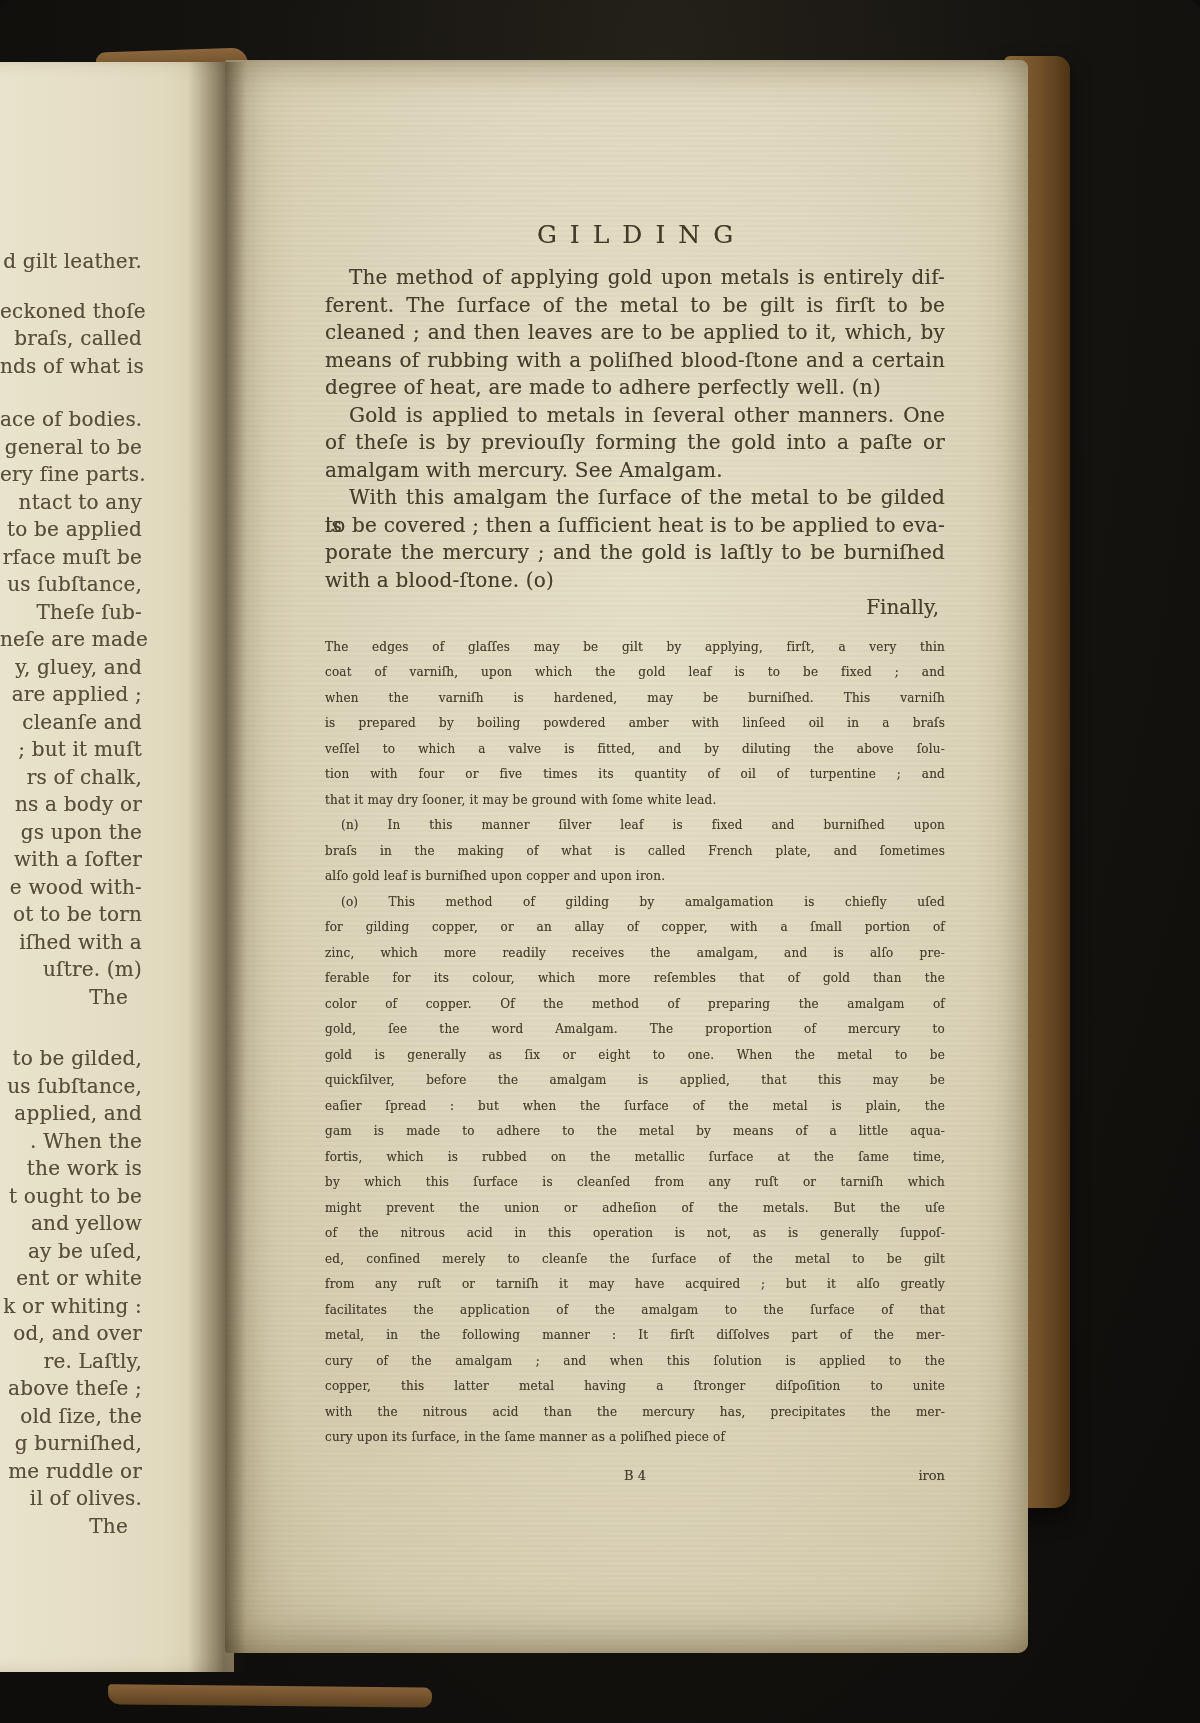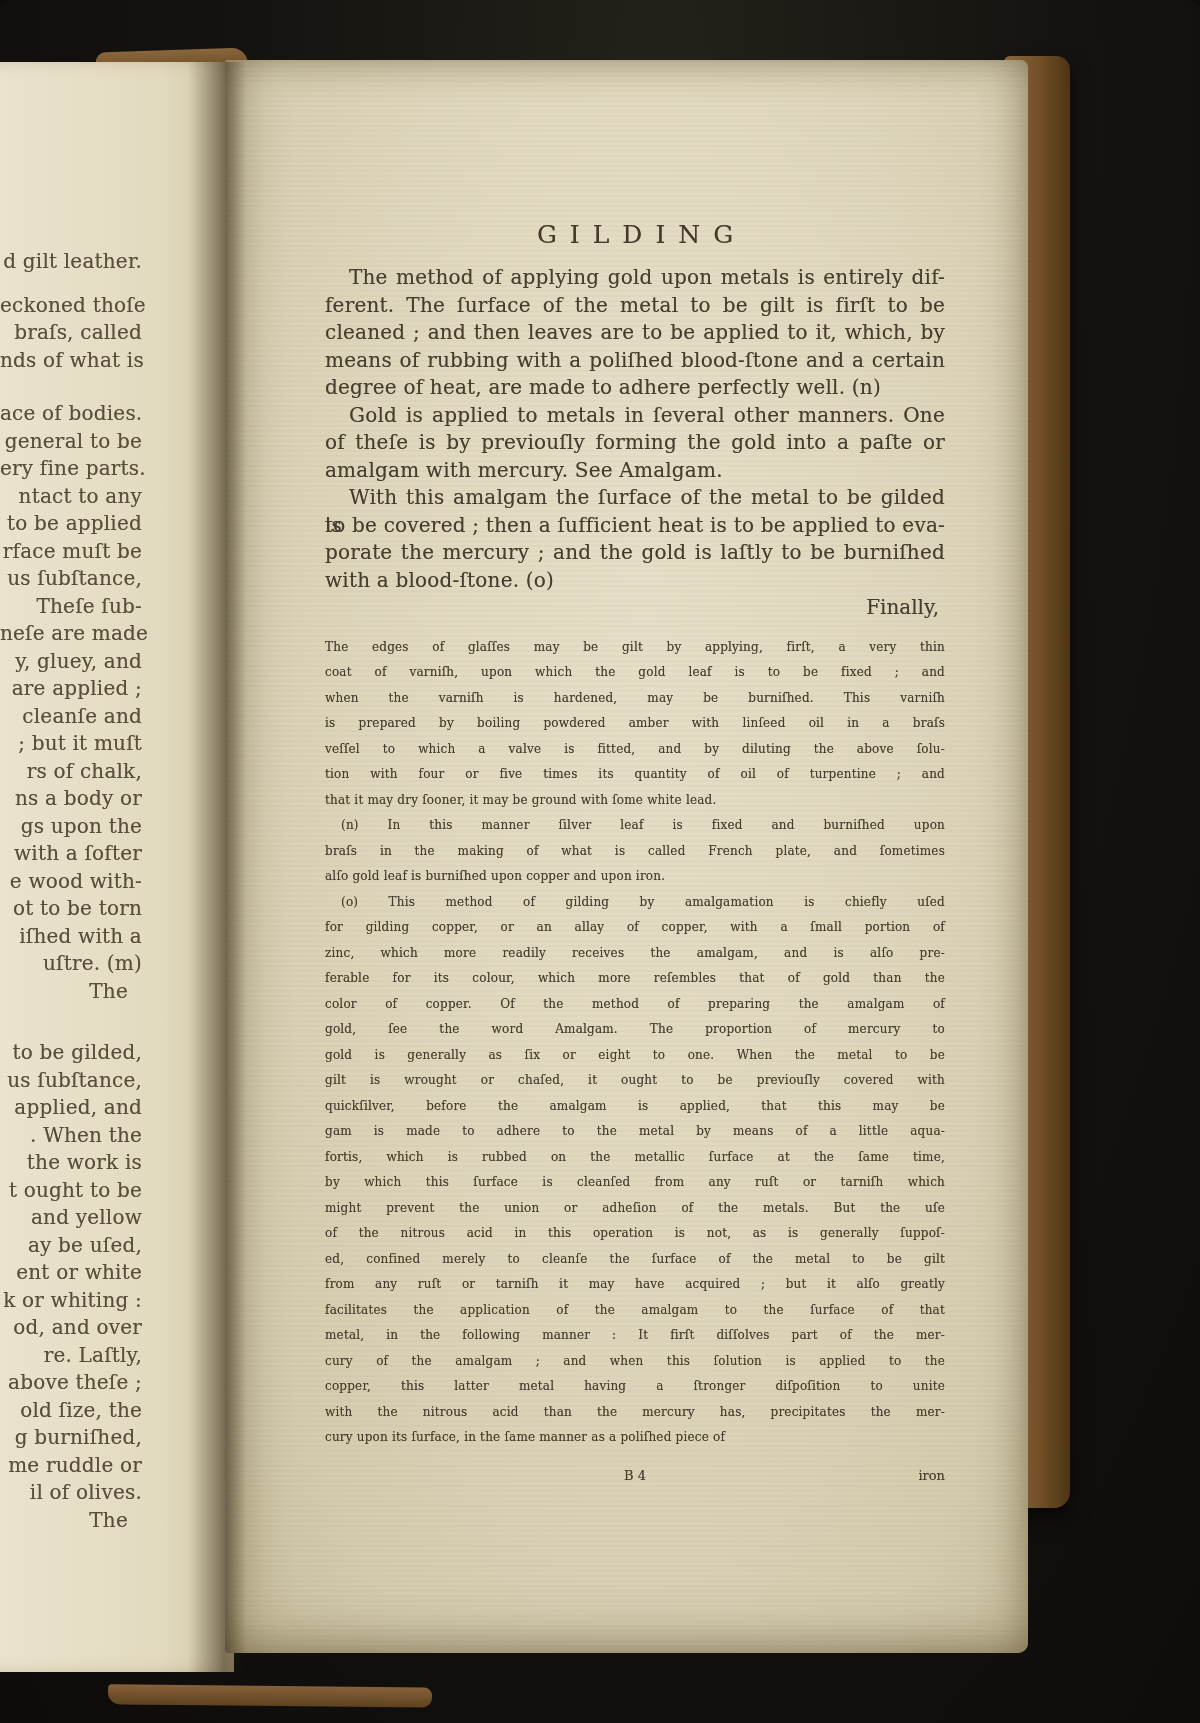--- a/index.html
+++ b/index.html
@@ -58,21 +58,21 @@
     background:linear-gradient(90deg, rgba(60,45,25,0) 0%, rgba(60,45,25,.38) 45%, rgba(35,26,12,.42) 62%, rgba(60,45,25,0) 100%);
   }
 
   
   .left-col{
     position:absolute;left:0;top:186px;width:142px;
     text-align:right;color:#584e3b;font-size:20px;letter-spacing:.2px;
     text-shadow:0 0 .6px rgba(88,78,59,.55);
   }
   .lline{height:27.5px;line-height:27.5px;white-space:nowrap;}
-  .lline.gmd1{margin-top:16px;}
+  .lline.gmd1{margin-top:22px;}
   .lline.gmd2{margin-top:26px;}
   .lline.glg{margin-top:34px;}
   .lline.cw{padding-right:14px;}
 
   
   .text-col{
     position:absolute;left:100px;top:160px;width:620px;
     color:#463d2d;text-shadow:0 0 .6px rgba(70,61,45,.5);
   }
   .header{
@@ -187,22 +187,22 @@
           <div class="fline ind">(n) In this manner ſilver leaf is fixed and burniſhed upon</div>
           <div class="fline">braſs in the making of what is called French plate, and ſometimes</div>
           <div class="fline last">alſo gold leaf is burniſhed upon copper and upon iron.</div>
           <div class="fline ind">(o) This method of gilding by amalgamation is chiefly uſed</div>
           <div class="fline">for gilding copper, or an allay of copper, with a ſmall portion of</div>
           <div class="fline">zinc, which more readily receives the amalgam, and is alſo pre-</div>
           <div class="fline">ferable for its colour, which more reſembles that of gold than the</div>
           <div class="fline">color of copper.  Of the method of preparing the amalgam of</div>
           <div class="fline">gold, ſee the word Amalgam.  The proportion of mercury to</div>
           <div class="fline">gold is generally as ſix or eight to one.   When the metal to be</div>
-          <div class="fline">gilt is wrought or chaſed, it ought to be previouſly covered with</div>
           <div class="fline">quickſilver, before the amalgam is applied, that this may be</div>
+          <div class="fline">eaſier ſpread : but when the ſurface of the metal is plain, the</div>
           <div class="fline">gam is made to adhere to the metal by means of a little aqua-</div>
           <div class="fline">fortis, which is rubbed on the metallic ſurface at the ſame time,</div>
           <div class="fline">by which this ſurface is cleanſed from any ruſt or tarniſh which</div>
           <div class="fline">might prevent the union or adheſion of the metals.  But the uſe</div>
           <div class="fline">of the nitrous acid in this operation is not, as is generally ſuppoſ-</div>
           <div class="fline">ed, confined merely to cleanſe the ſurface of the metal to be gilt</div>
           <div class="fline">from any ruſt or tarniſh it may have acquired ; but it alſo greatly</div>
           <div class="fline">facilitates the application of the amalgam to the ſurface of that</div>
           <div class="fline">metal, in the following manner : It firſt diſſolves part of the mer-</div>
           <div class="fline">cury of the amalgam ; and when this ſolution is applied to the</div>

